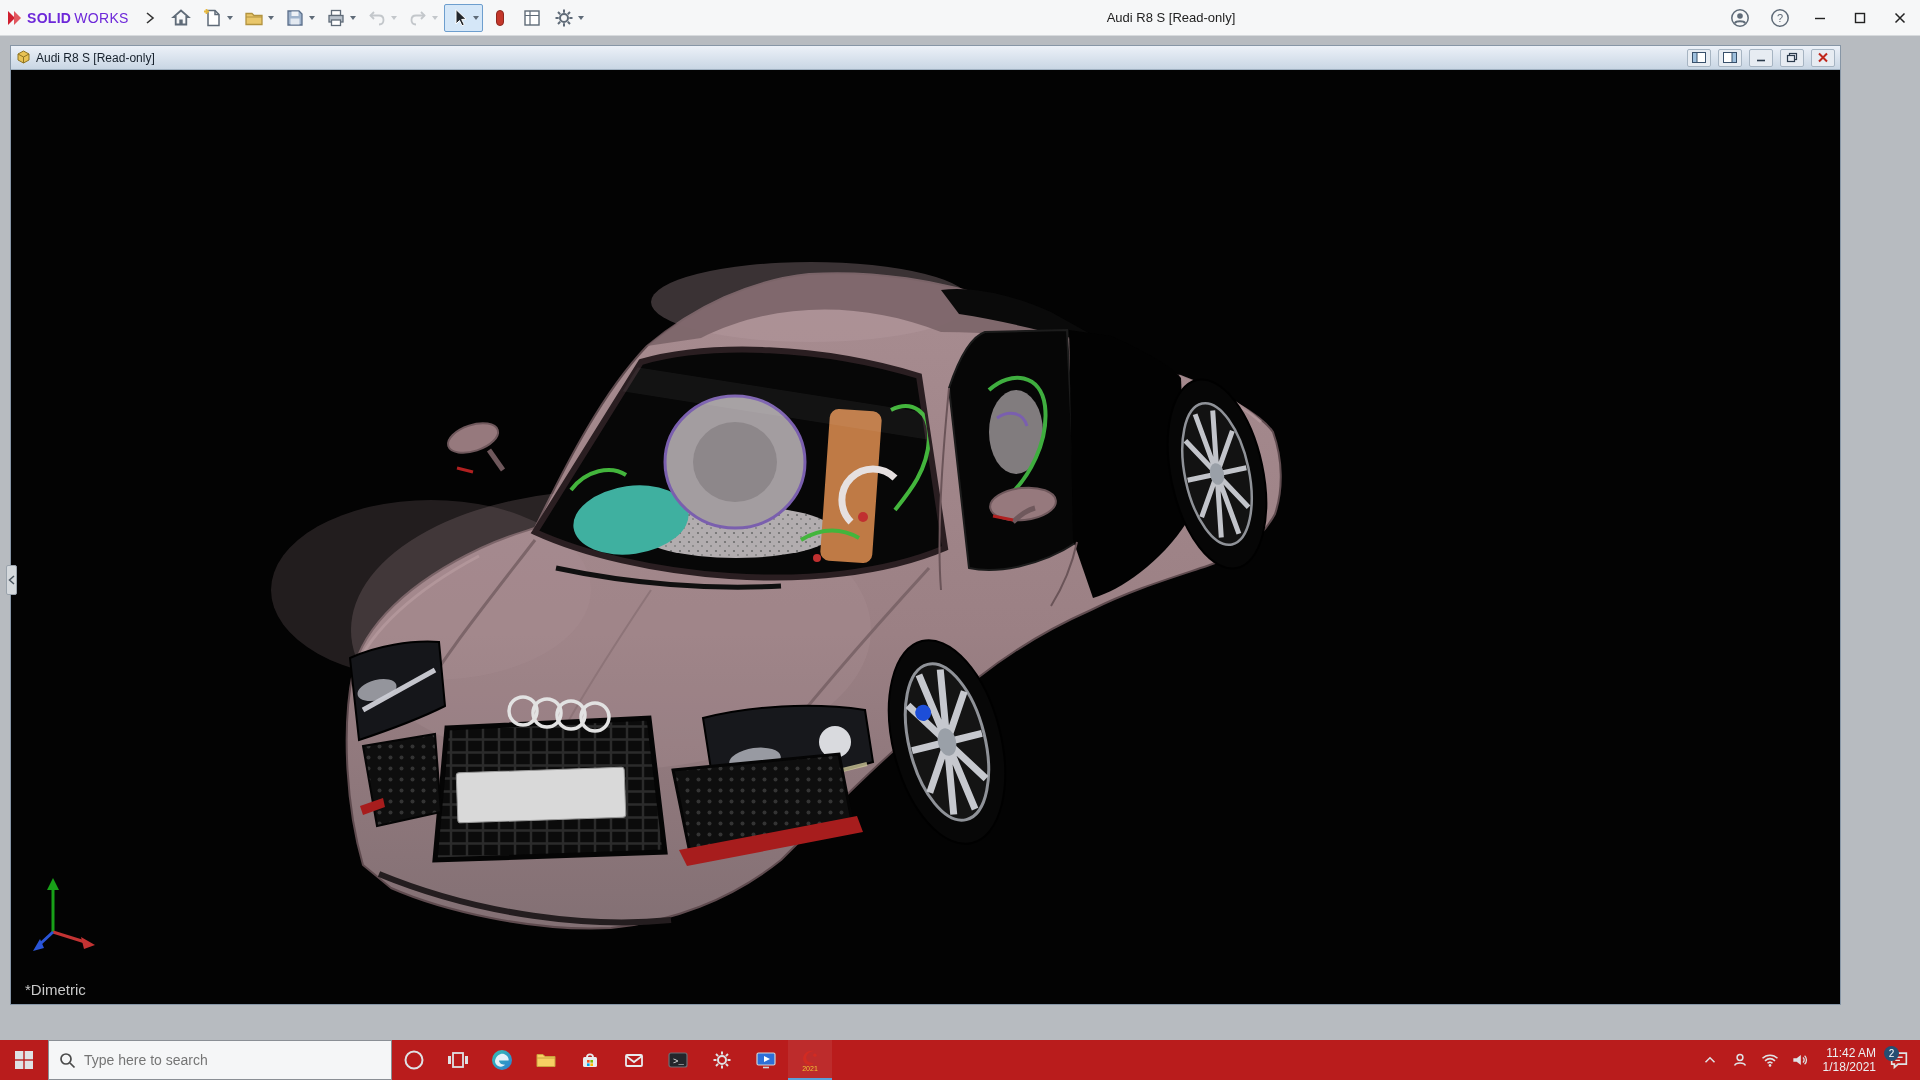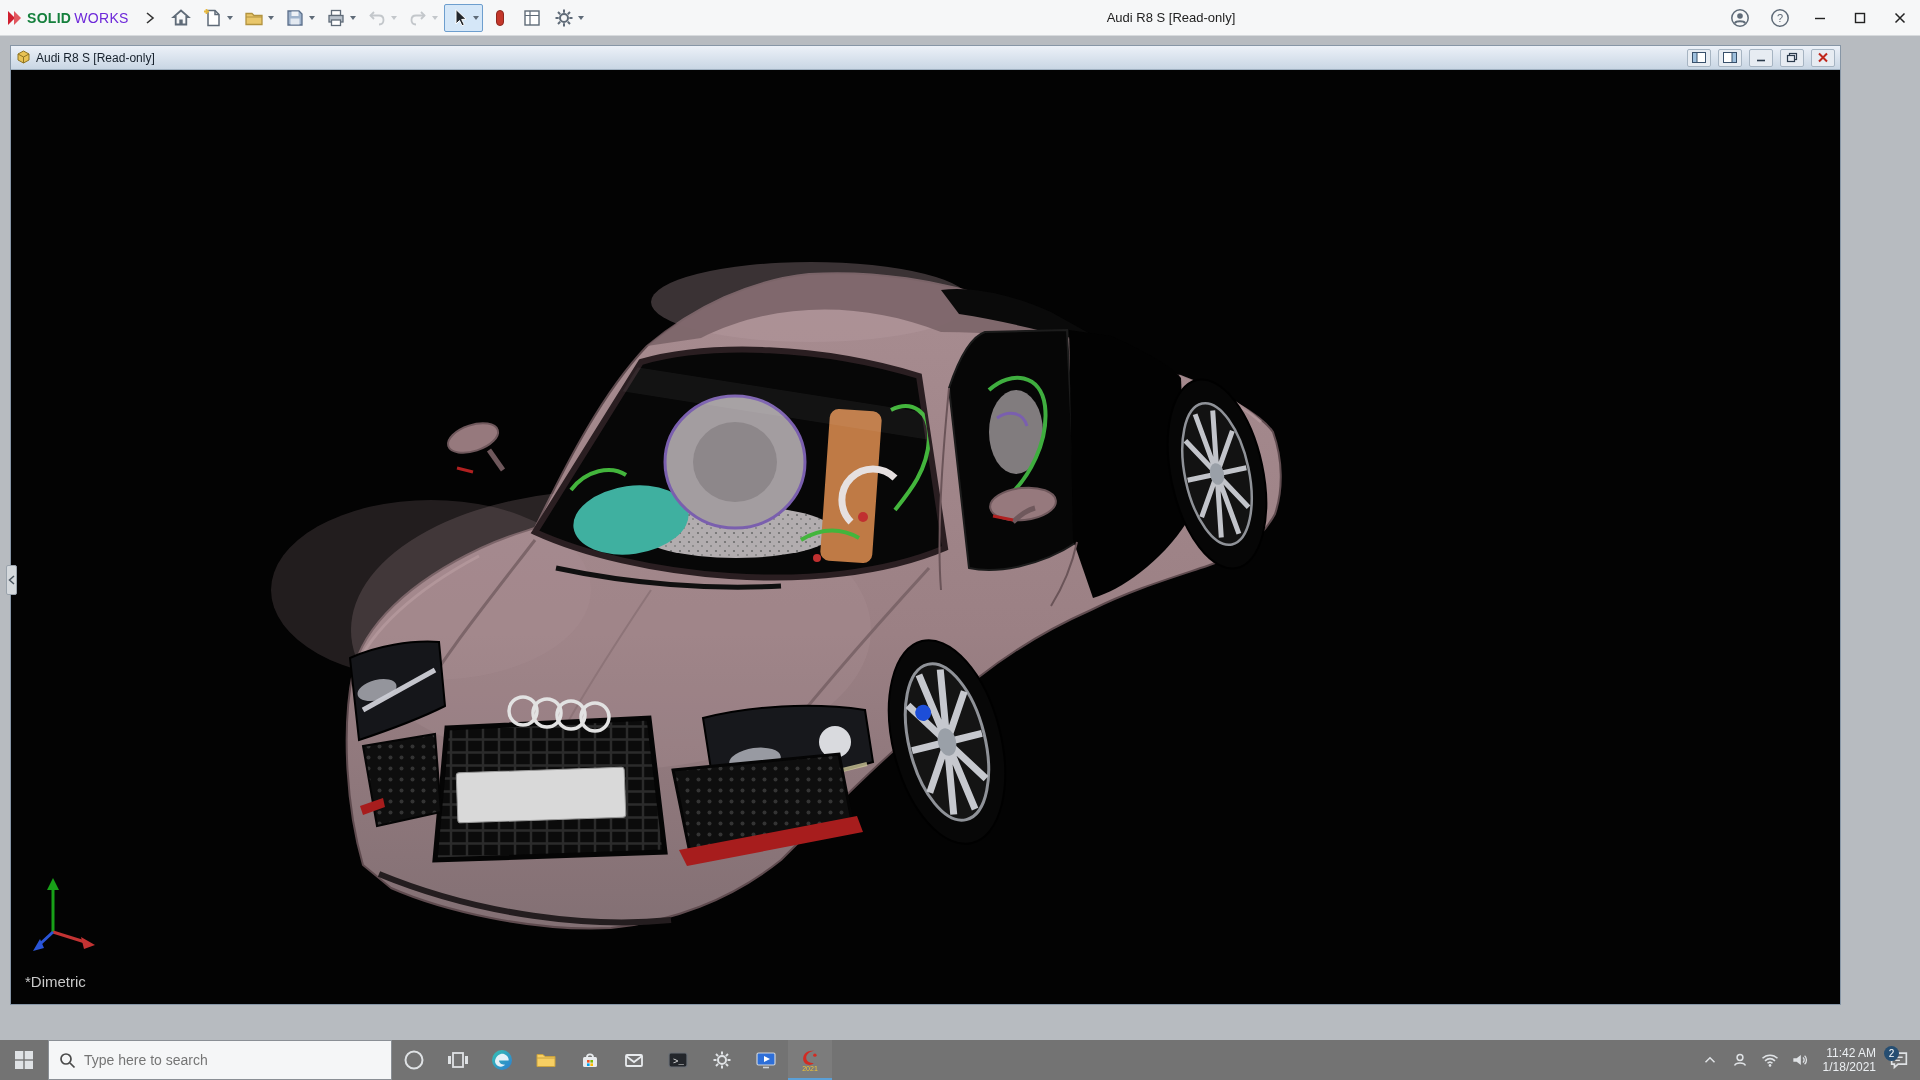--- a/index.html
+++ b/index.html
@@ -4,21 +4,21 @@
 <style>
   * { margin:0; padding:0; box-sizing:border-box; user-select:none; }
   html,body { width:1920px; height:1080px; overflow:hidden; background:#b7bbc0;
               font-family:"Liberation Sans", sans-serif; cursor:default; }
 
   
   .app-titlebar { position:absolute; left:0; top:0; width:1920px; height:36px;
                   background:#f6f7f8; border-bottom:1px solid #d7dadd;
                   display:flex; align-items:center; padding:0 6px; z-index:30; }
   .brand { display:flex; align-items:center; gap:3px; margin-right:6px; }
-  .brand-bold  { color:#15803d; font-weight:700; font-size:14px; letter-spacing:.3px; }
+  .brand-bold  { color:#6d28d9; font-weight:700; font-size:14px; letter-spacing:.3px; }
   .brand-light { color:#6d28d9; font-weight:300; font-size:14px; letter-spacing:.3px; }
   .tbtn { height:28px; min-width:28px; display:flex; align-items:center; justify-content:center;
           border:1px solid transparent; border-radius:2px; padding:0 3px; margin:0 1px; }
   .tbtn.active { background:#d5e7f8; border-color:#6d9ece; }
   .caret { width:0; height:0; border-left:3.5px solid transparent; border-right:3.5px solid transparent;
            border-top:4.5px solid #5f6b78; margin-left:3px; }
   .caret.dim { border-top-color:#c3c7cb; }
   .app-title { position:absolute; left:1171px; top:10px; transform:translateX(-50%);
                font-size:13px; color:#222; white-space:nowrap; }
   .app-right { position:absolute; right:0; top:0; height:36px; display:flex; align-items:center; }
@@ -27,29 +27,29 @@
   
   .child-window { position:absolute; left:10px; top:45px; width:1831px; height:960px;
                   border:1px solid #8796a6; background:#cfd6dd; z-index:10; }
   .child-titlebar { height:24px; background:linear-gradient(#ecf1f8,#c9d6e4);
                     border-bottom:1px solid #9fb0c0; display:flex; align-items:center;
                     padding:0 5px; gap:5px; }
   .child-title { font-size:12px; color:#16202b; white-space:nowrap; flex:1; }
   .cbtn { width:24px; height:18px; display:flex; align-items:center; justify-content:center;
           background:#e7ecf2; border:1px solid #a6b4c2; border-radius:2px; margin-left:2px; }
   .viewport { position:absolute; left:0; top:24px; width:1829px; height:934px; background:#030303; overflow:hidden; }
-  .view-label { position:absolute; left:14px; bottom:14px; color:#c9c9c9; font-size:15px; z-index:5; }
+  .view-label { position:absolute; left:14px; bottom:6px; color:#c9c9c9; font-size:15px; z-index:5; }
 
   
   .panel-expander { position:absolute; left:6px; top:565px; width:11px; height:30px;
                     background:#d4d8dc; border:1px solid #9aa3ac; border-radius:2px;
                     display:flex; align-items:center; justify-content:center; z-index:20; }
 
   
-  .taskbar { position:absolute; left:0; top:1040px; width:1920px; height:40px; background:#737373;
+  .taskbar { position:absolute; left:0; top:1040px; width:1920px; height:40px; background:#b91c1c;
              display:flex; align-items:stretch; z-index:40; }
   .tb-start { width:48px; display:flex; align-items:center; justify-content:center; }
   .tb-search { width:344px; background:#f5f6f7; border:1px solid #8a8f95; display:flex;
                align-items:center; padding:0 10px; gap:8px; }
   .tb-search input { border:none; outline:none; background:transparent; font-size:14px;
                      color:#4a4a4a; width:280px; font-family:"Liberation Sans", sans-serif; }
   .tb-ico { width:44px; display:flex; align-items:center; justify-content:center; position:relative; }
   .tb-ico.running { background:rgba(255,255,255,.07); box-shadow:inset 0 -2px 0 #5aa0d8; }
   .tray { margin-left:auto; display:flex; align-items:center; }
   .tray-ico { width:30px; height:40px; display:flex; align-items:center; justify-content:center; position:relative; }

